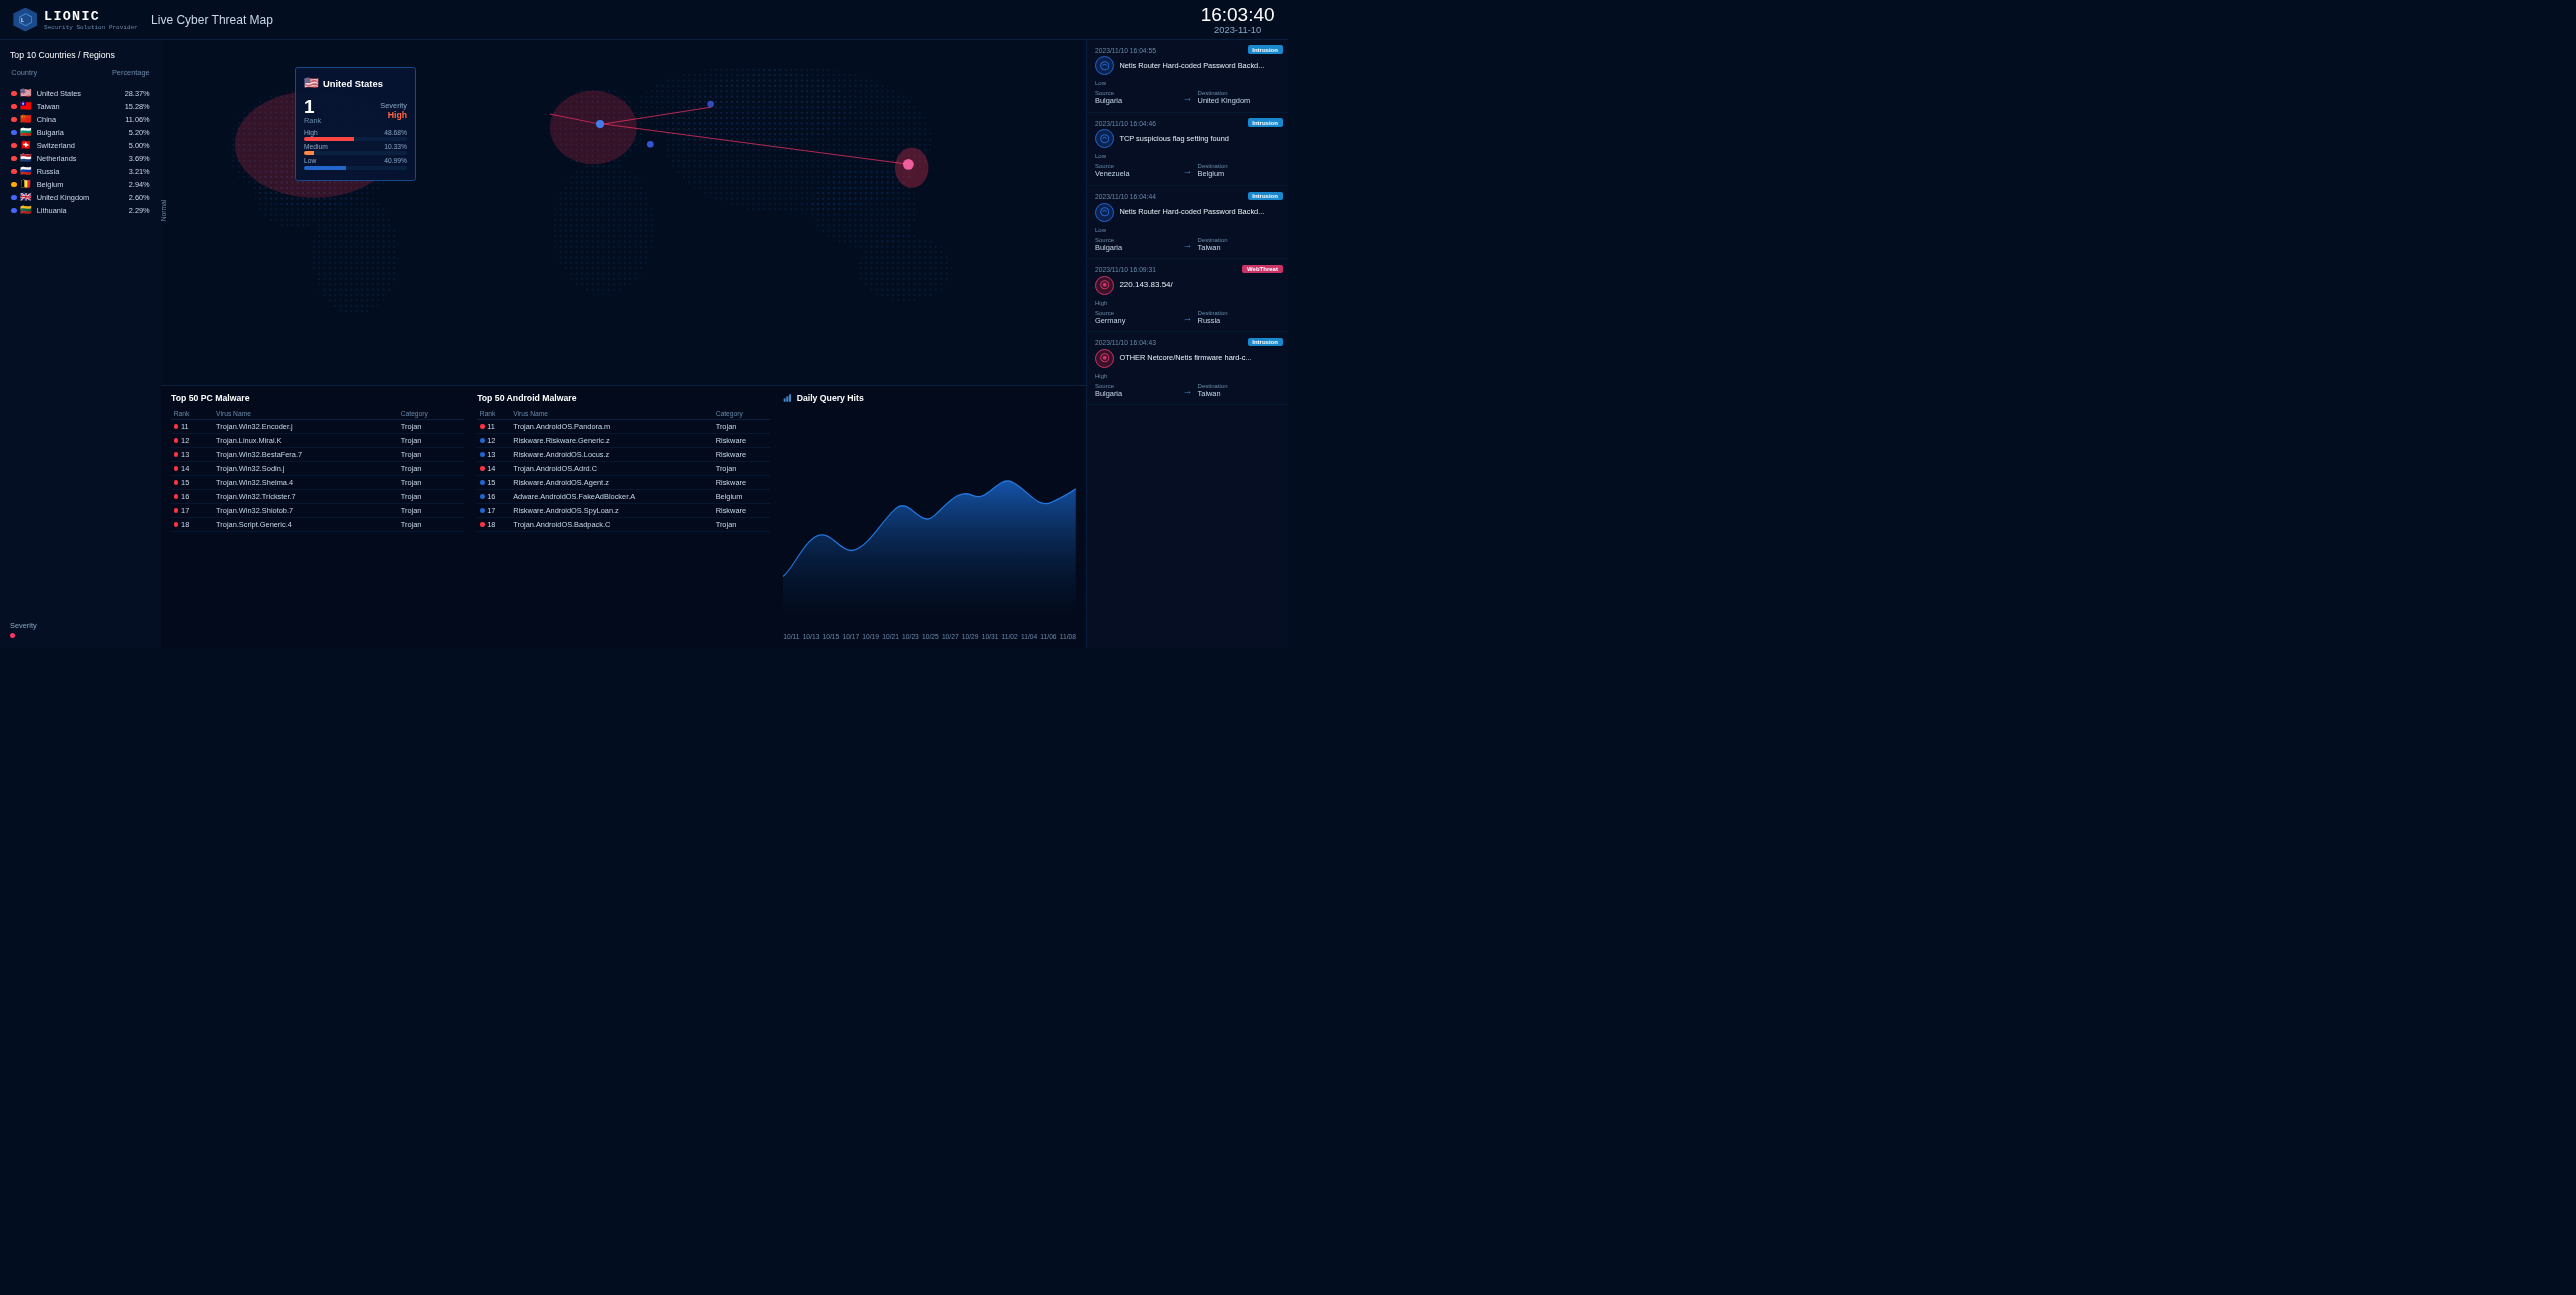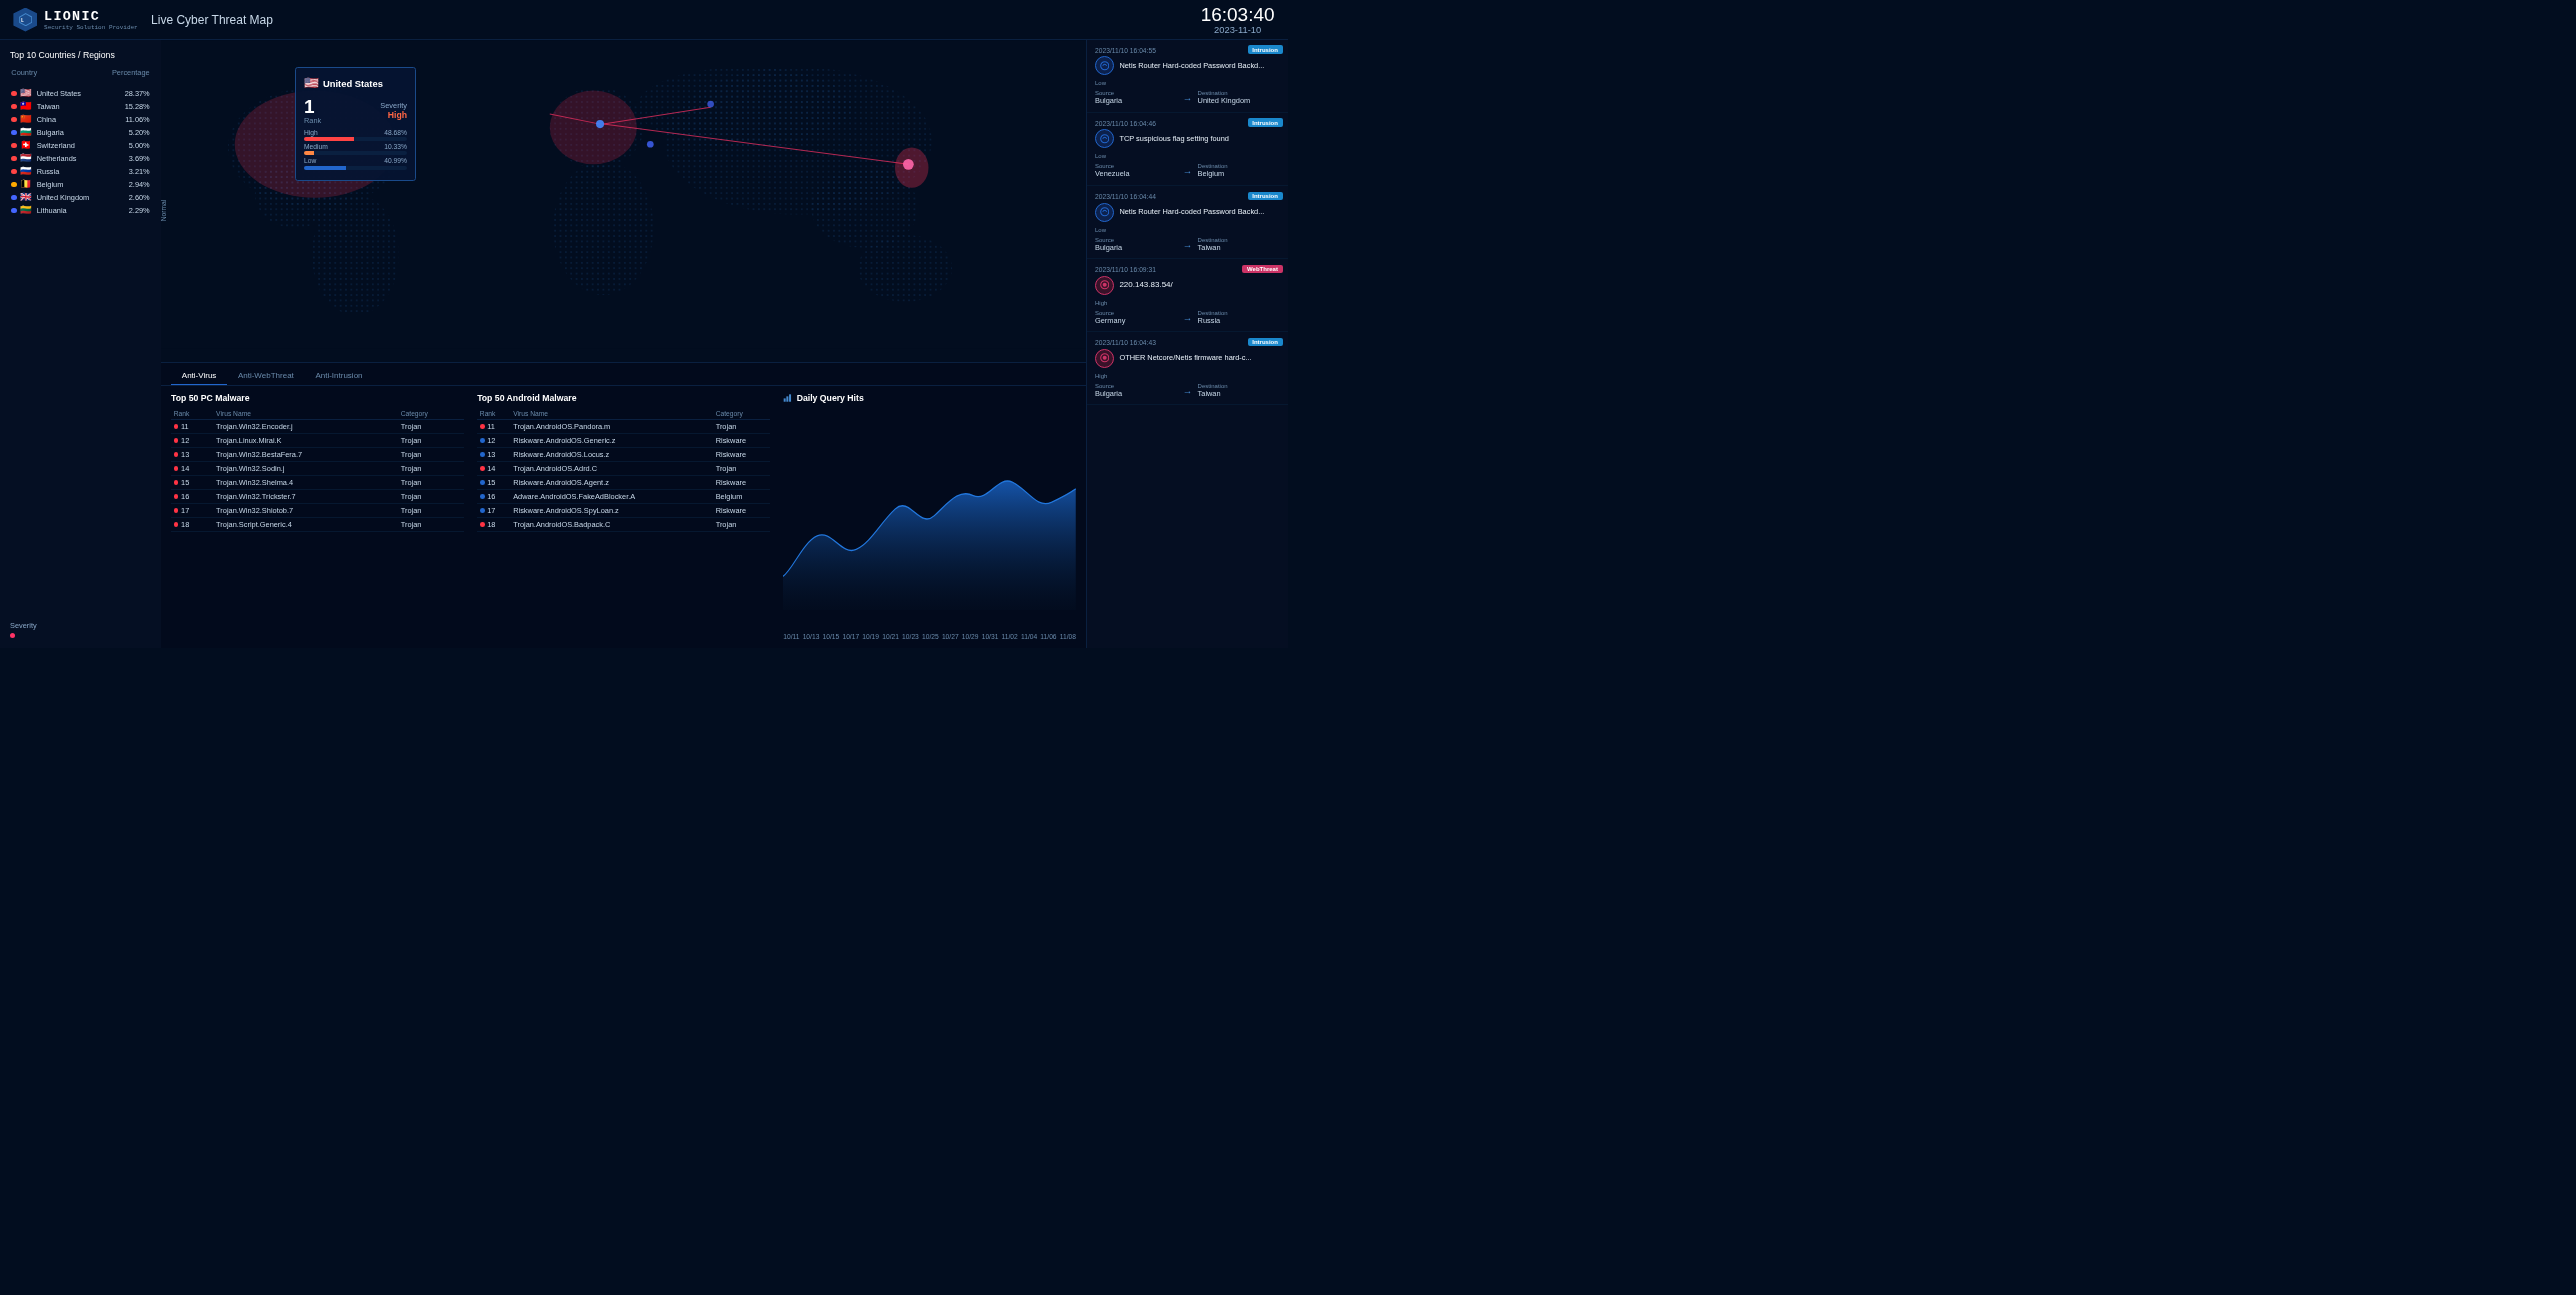--- a/index.html
+++ b/index.html
@@ -646,25 +646,20 @@
       <div class="tooltip-bar-track">
         <div class="tooltip-bar-fill-low" style="width:41%"></div>
       </div>
     </div>
           </div>
       </div>
     </div>
 
     <div class="bottom-section">
 
-      <div class="tabs-row" id="tabs-row">
-          <div class="tab active">Anti-Virus</div>
-          <div class="tab">Anti-WebThreat</div>
-          <div class="tab">Anti-Intrusion</div>
-        </div>
 
       <div class="bottom-content">
 
         <div class="malware-section">
           <div class="malware-title">Top 50 PC Malware</div>
           <table class="malware-table" id="pc-malware-table">
               <thead>
                 <tr>
                   <th>Rank</th>
                   <th>Virus Name</th>
@@ -727,21 +722,21 @@
                 </tr>
               </thead>
               <tbody>
                 <tr>
       <td><span class="malware-dot"></span>11</td>
       <td>Trojan.AndroidOS.Pandora.m</td>
       <td>Trojan</td>
                 </tr>
                 <tr>
       <td><span class="malware-dot malware-dot-blue"></span>12</td>
-      <td>Riskware.AndroidOS.Generic.z</td>
+      <td>Riskware.Riskware.Generic.z</td>
       <td>Riskware</td>
                 </tr>
                 <tr>
       <td><span class="malware-dot malware-dot-blue"></span>13</td>
       <td>Riskware.AndroidOS.Locus.z</td>
       <td>Riskware</td>
                 </tr>
                 <tr>
       <td><span class="malware-dot"></span>14</td>
       <td>Trojan.AndroidOS.Adrd.C</td>

